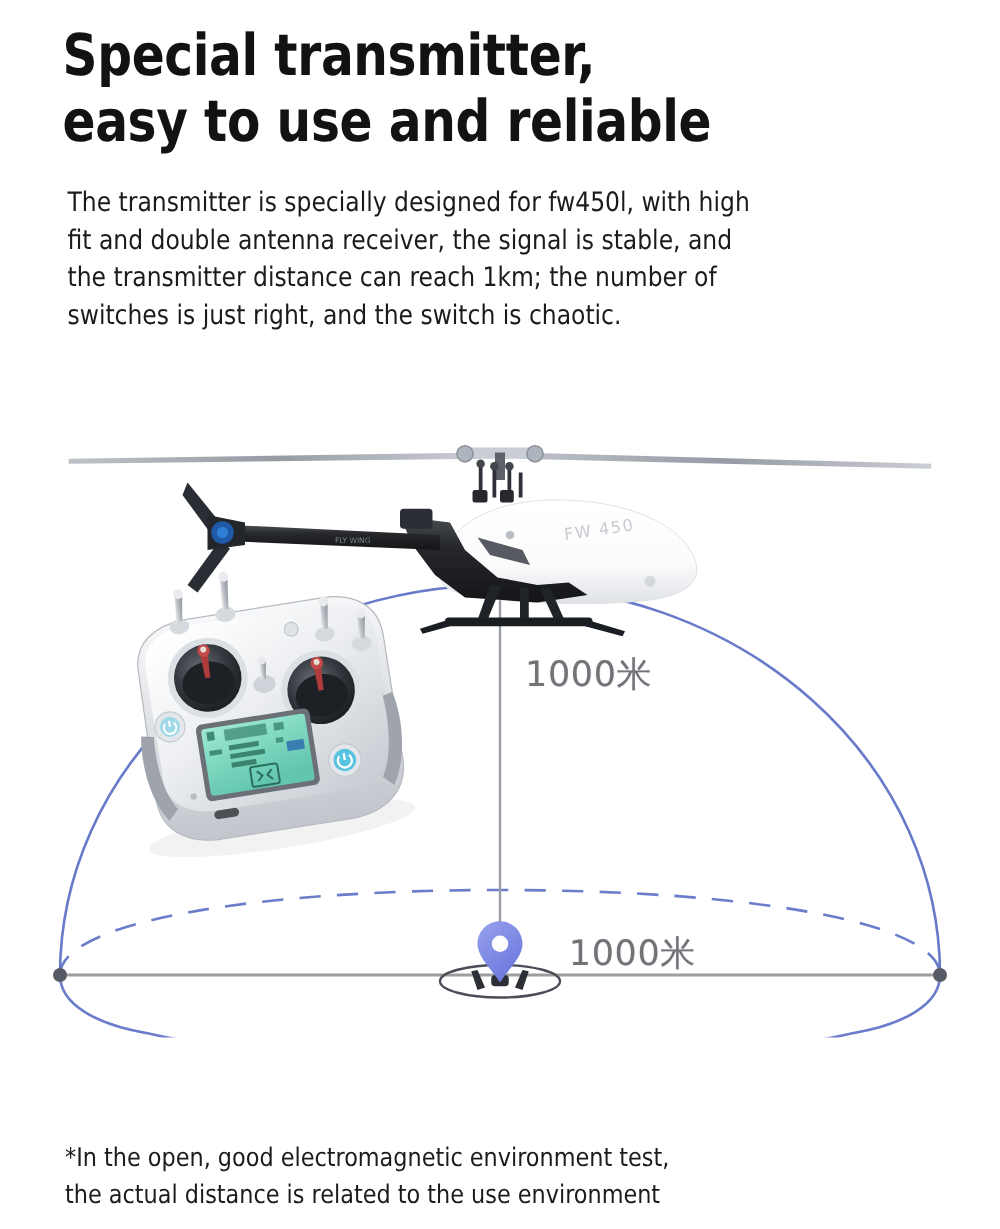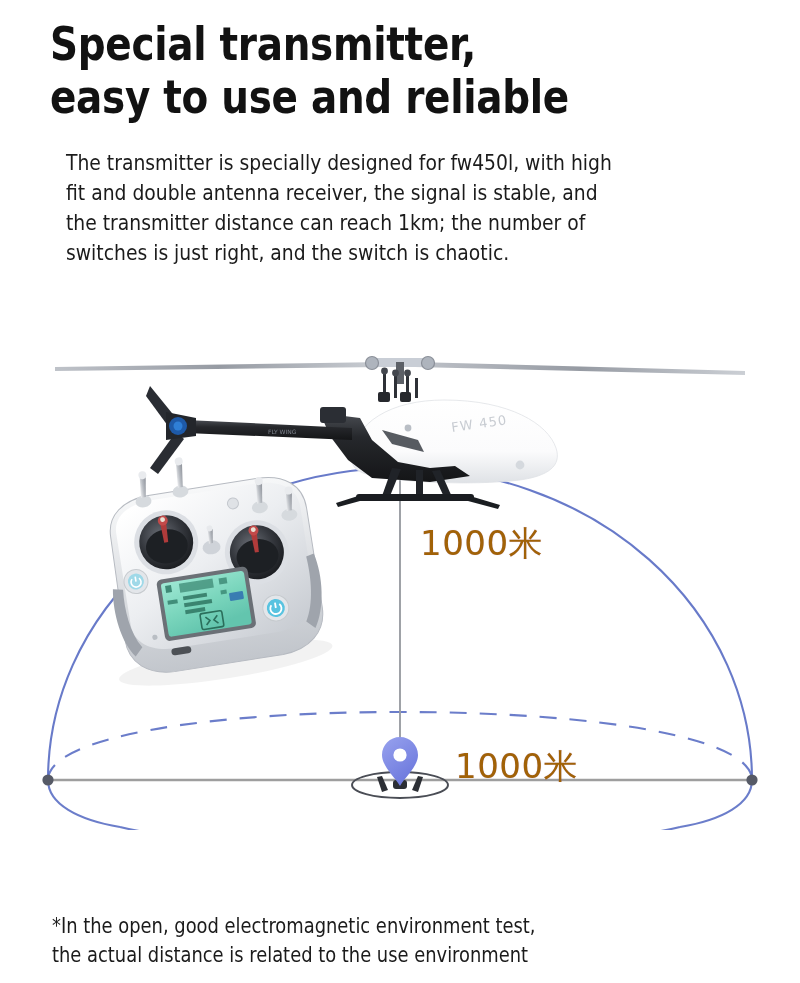--- a/index.html
+++ b/index.html
@@ -32,21 +32,21 @@
     letter-spacing: -0.3px;
     color: #121212;
     white-space: nowrap;
     transform: scaleX(0.94);
     transform-origin: left center;
   }
 
   
   #intro-paragraph {
     position: absolute;
-    left: 66px;
+    left: 54px;
     top: 148px;
     width: 726px;
   }
   .para-line {
     font-family: "DejaVu Sans Condensed", "Liberation Sans Narrow", "DejaVu Sans", sans-serif;
     font-size: 21.5px;
     line-height: 30px;
     color: #1b1b1b;
     white-space: nowrap;
     transform: scaleX(0.97);
@@ -79,23 +79,23 @@
     height: 530px;
   }
   #illustration svg {
     display: block;
   }
 
   
   .distance-label {
     position: absolute;
     font-family: "DejaVu Sans", "Liberation Sans", sans-serif;
-    font-size: 34px;
+    font-size: 28px;
     font-weight: 400;
-    color: #a16207;
+    color: #737373;
     letter-spacing: 0.5px;
     white-space: nowrap;
     text-shadow: 0 0 1px rgba(154,95,224,0.35);
   }
   #vertical-distance-label {
     left: 420px;
     top: 521px;
   }
   #horizontal-distance-label {
     left: 455px;

